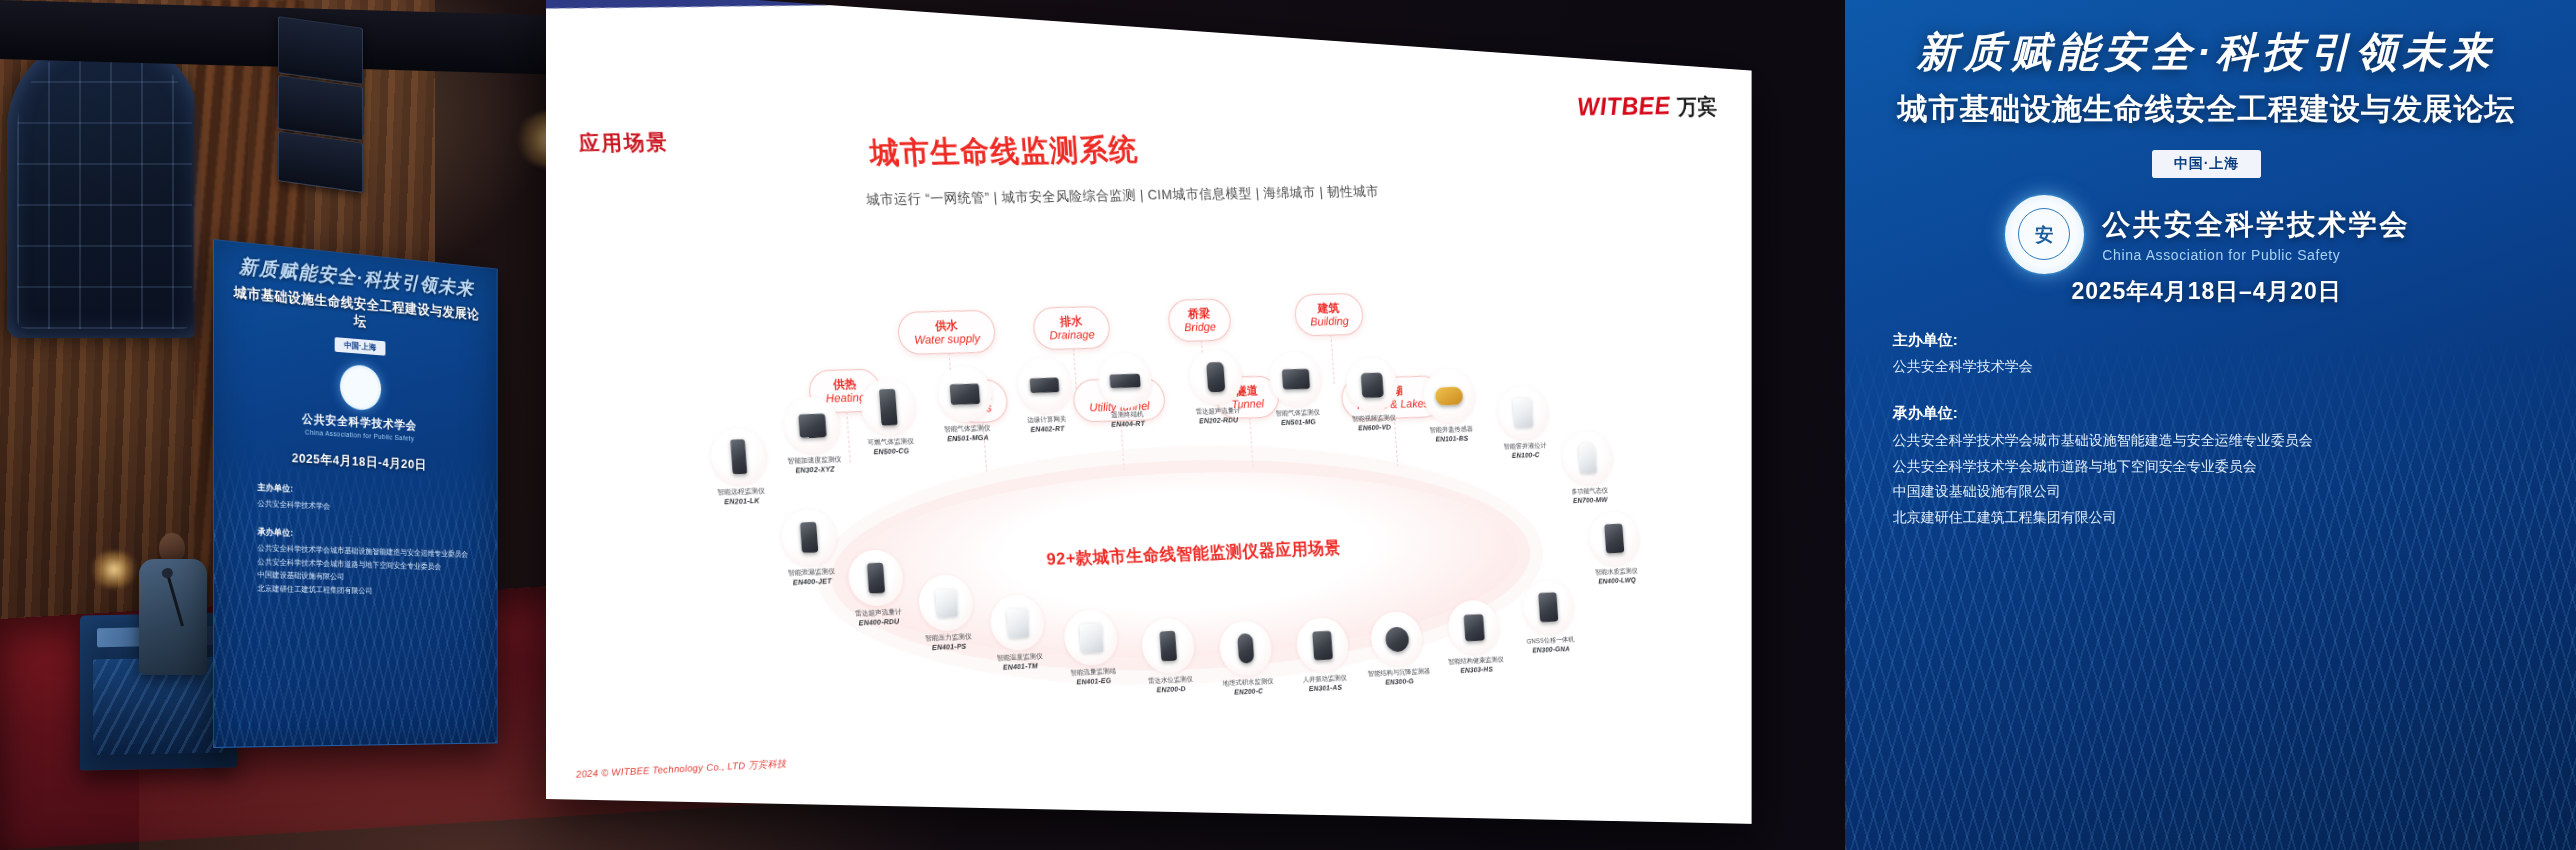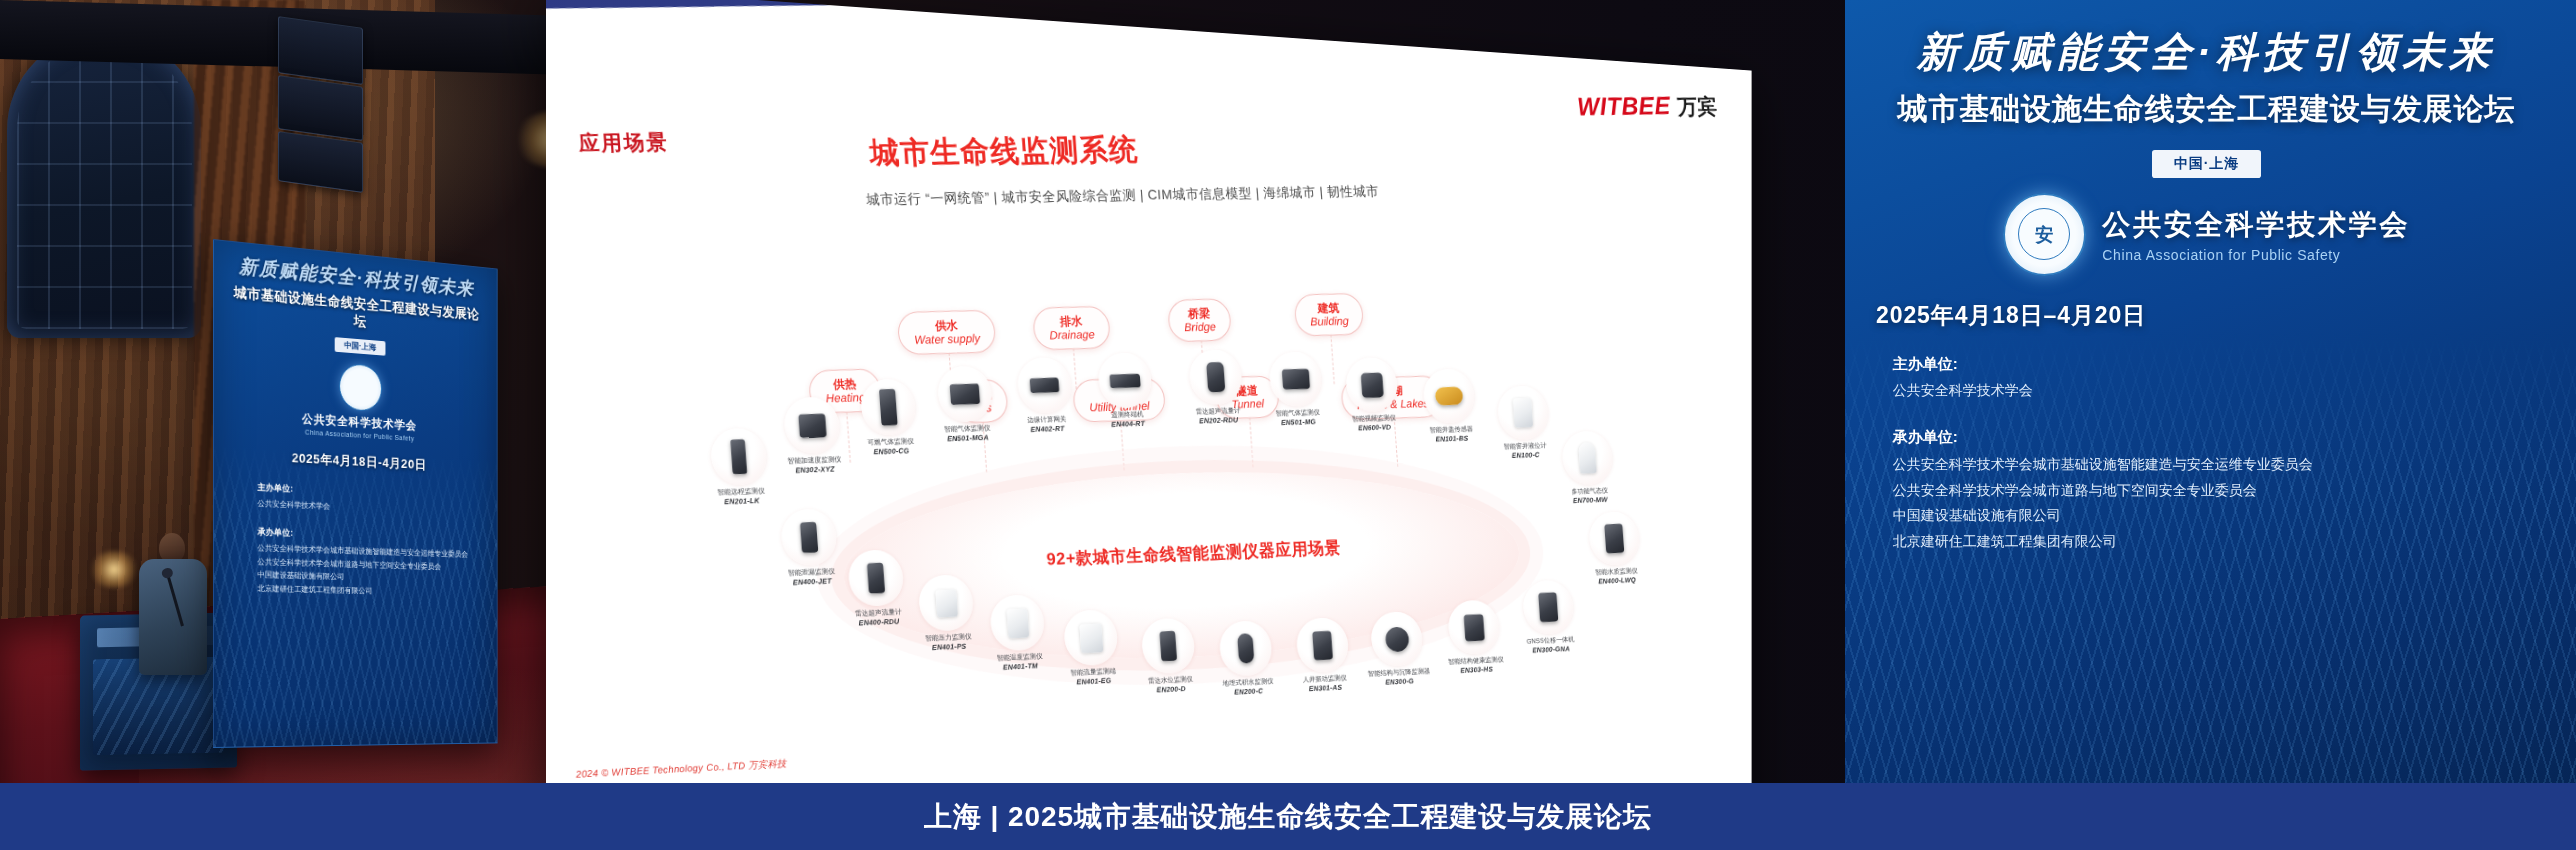--- a/index.html
+++ b/index.html
@@ -337,21 +337,21 @@
     color:#1d5e9e; font-size:18.5px; font-weight:bold;
   }
   .rp-assoc-txt .cn {
     color:#ffffff; font-size:28px; font-weight:bold; letter-spacing:2.8px;
     text-shadow:0 1.9px 7.4px rgba(0,0,0,.5);
   }
   .rp-assoc-txt .en {
     color:#a9d2f5; font-size:14px; letter-spacing:0.6px; margin-top:2.8px;
   }
   .rp-date {
-    margin-top:24px; text-align:left;
+    text-align:center;
     color:#ffffff; font-size:23px; font-weight:bold; letter-spacing:0.9px;
     text-shadow:0 1.9px 7.4px rgba(0,0,0,.5);
   }
   .rp-block { margin-top:24px; padding-left:16.7px; }
   .rp-block .h { color:#ffffff; font-size:15px; font-weight:bold; margin-bottom:4.6px; }
   .rp-block .l { color:#e0edfb; font-size:14px; line-height:1.85; }
 
   
   .caption-bar {
     position:absolute; left:0; right:0; bottom:0; height:67px;
@@ -687,18 +687,15 @@
       <div class="rp-block">
         <div class="h">承办单位:</div>
         <div class="l">公共安全科学技术学会城市基础设施智能建造与安全运维专业委员会</div>
         <div class="l">公共安全科学技术学会城市道路与地下空间安全专业委员会</div>
         <div class="l">中国建设基础设施有限公司</div>
         <div class="l">北京建研住工建筑工程集团有限公司</div>
       </div>
     </div>
   </div>
 
-  <div class="caption-bar">
-    <div class="txt">上海 | 2025城市基础设施生命线安全工程建设与发展论坛</div>
-  </div>
 
 </div>
 
 
 </body></html>

